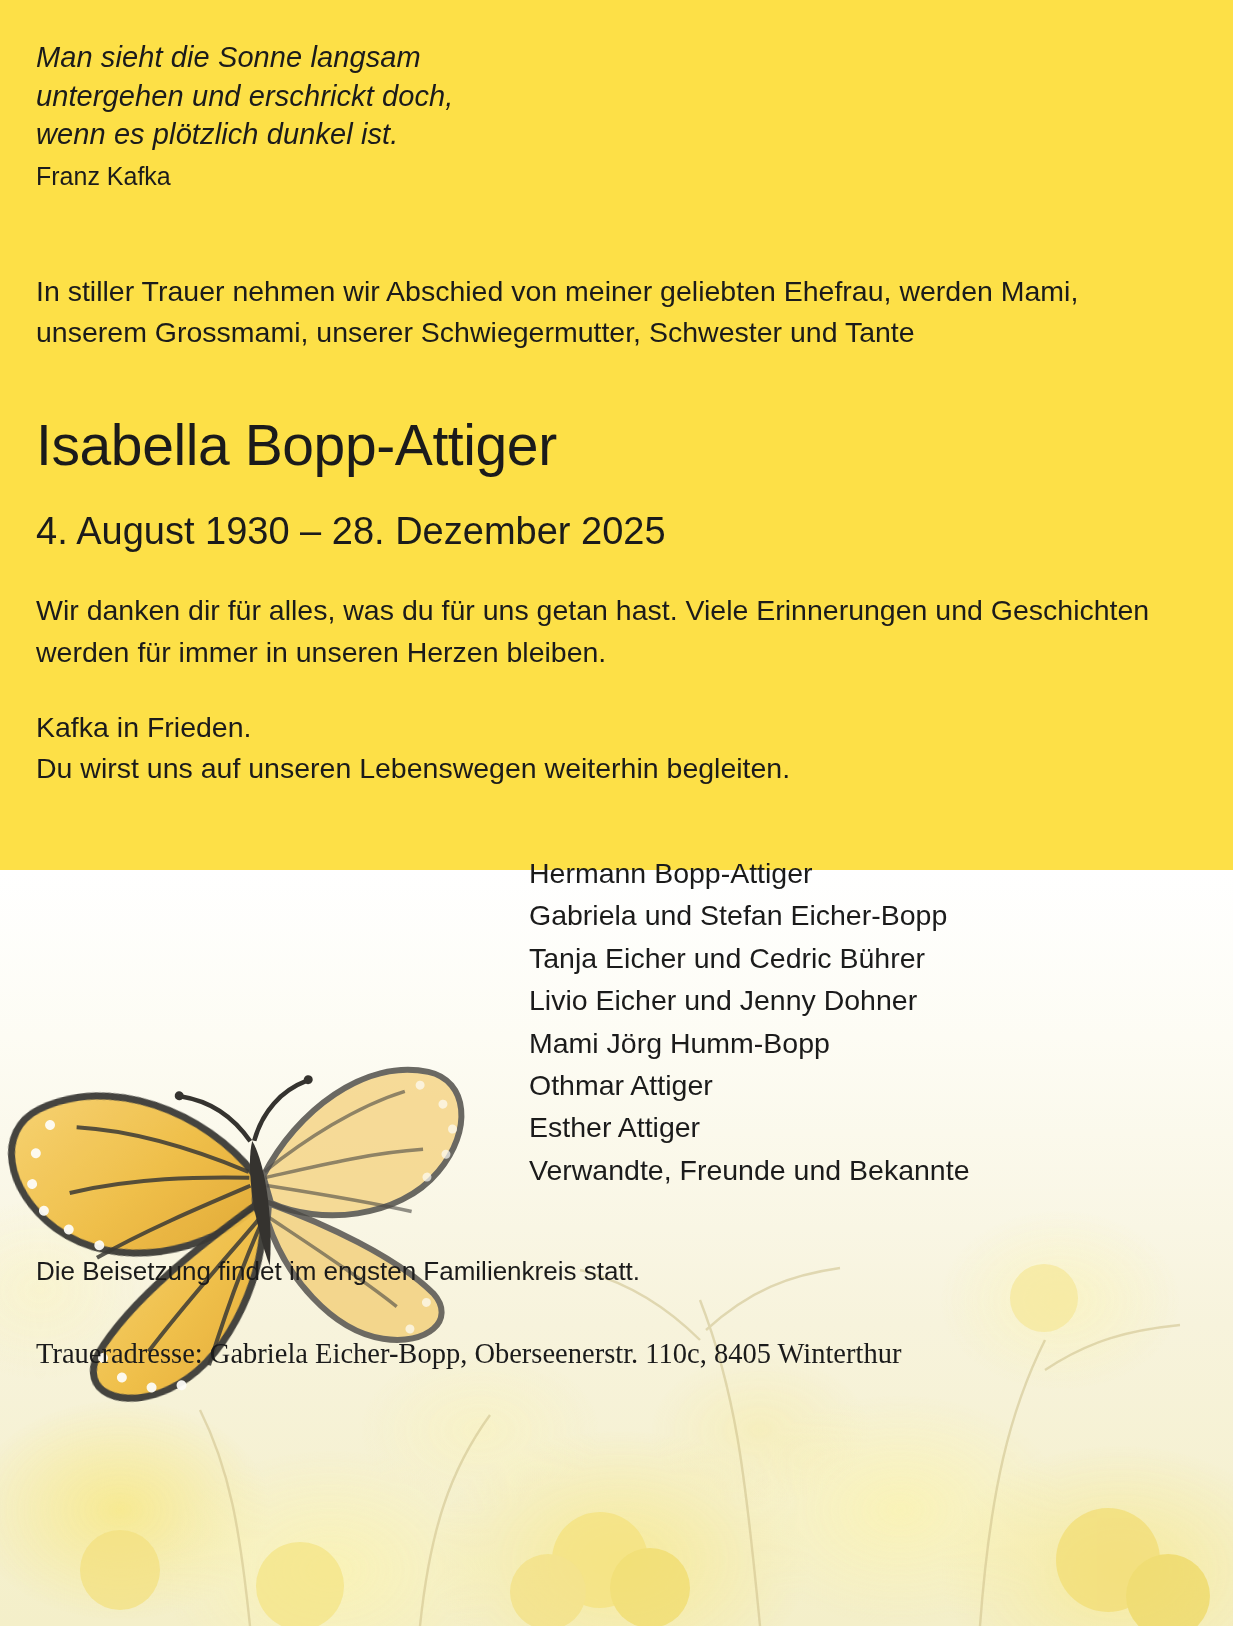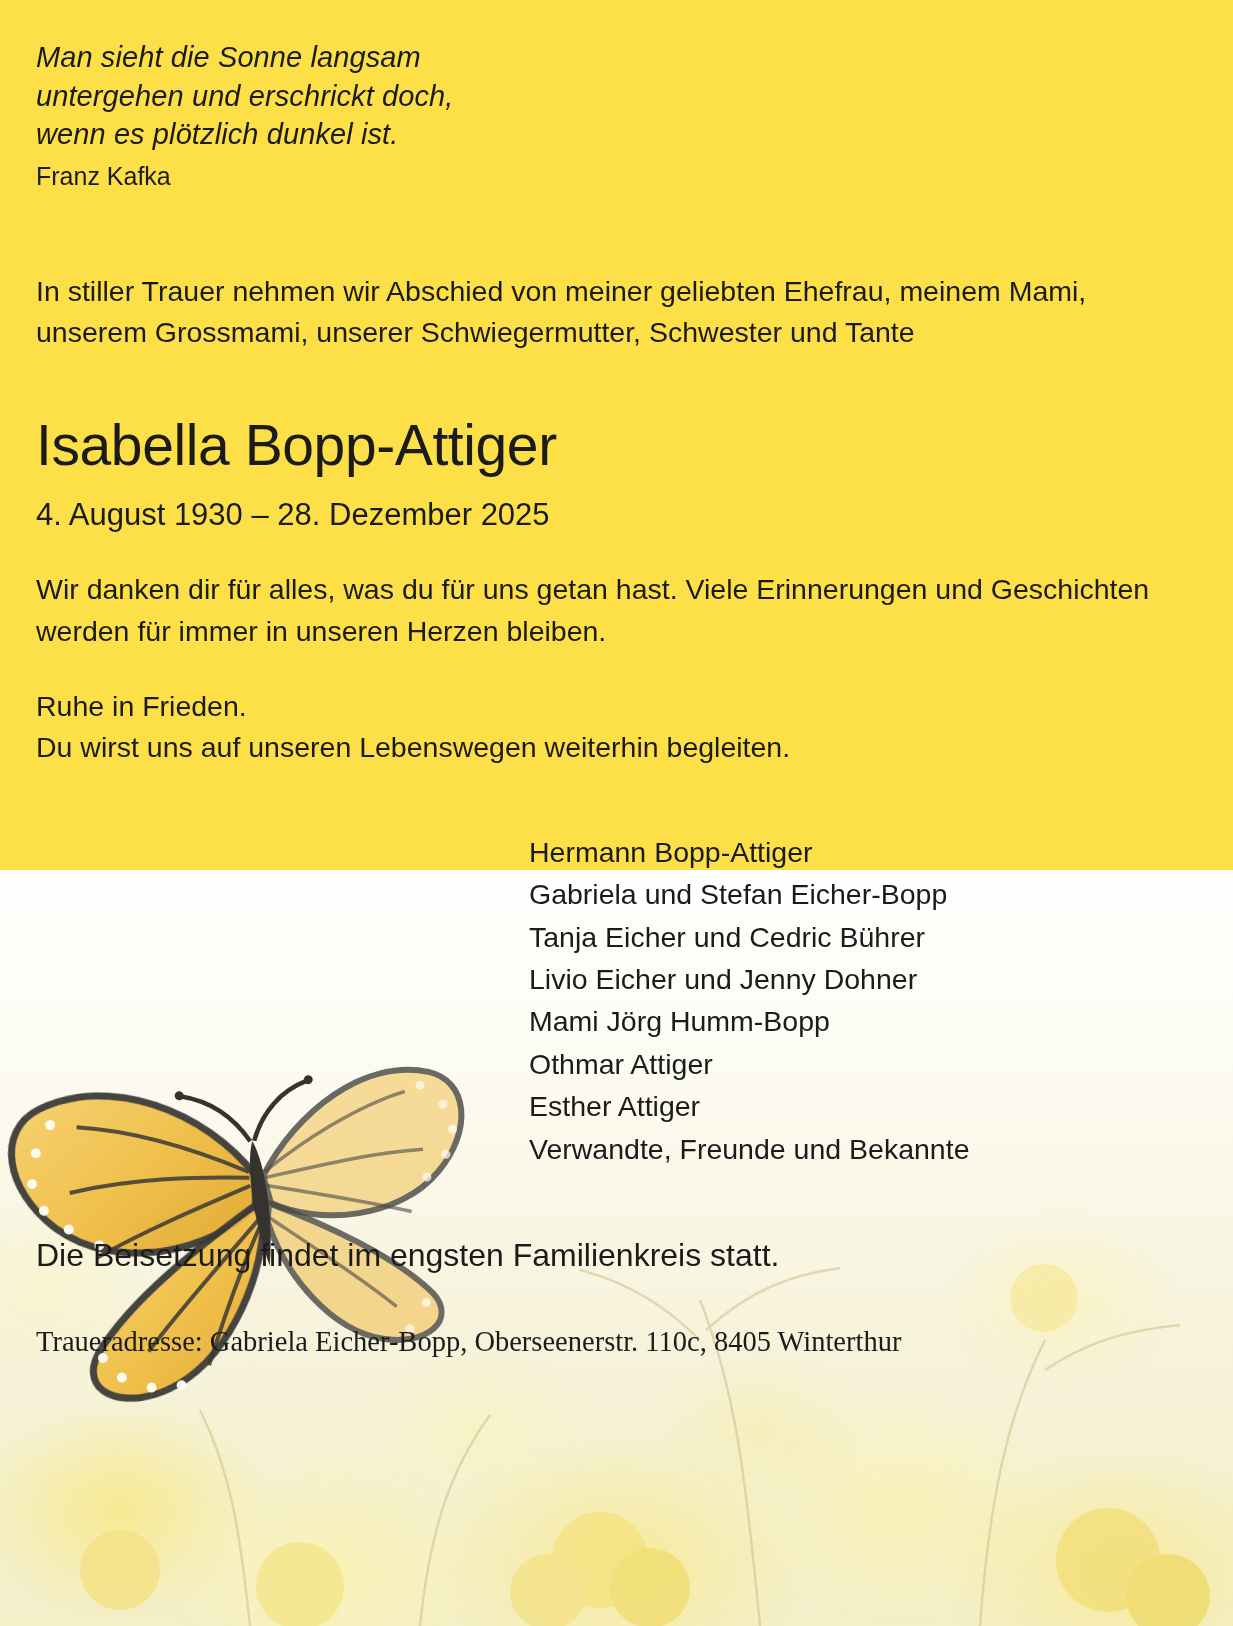--- a/index.html
+++ b/index.html
@@ -70,44 +70,44 @@
   }
 
   .deceased-name {
     font-size: 57px;
     line-height: 1.1;
     margin-top: 62px;
     letter-spacing: -0.4px;
   }
 
   .life-dates {
-    font-size: 31px;
+    font-size: 38px;
     line-height: 1.3;
-    margin-top: 18px;
+    margin-top: 30px;
   }
 
   .para {
     font-size: 28.5px;
     line-height: 1.45;
     margin-top: 40px;
     max-width: 1140px;
   }
   .para.tight { margin-top: 34px; }
   .para .ln { display: block; }
 
   .survivors {
     margin-top: 62px;
     padding-left: 493px;
     font-size: 28.5px;
     line-height: 1.49;
   }
   .survivor { display: block; }
 
   .closing {
-    font-size: 32px;
+    font-size: 26px;
     line-height: 1.45;
     margin-top: 62px;
   }
 
   .address {
     font-size: 28.5px;
     line-height: 1.45;
     margin-top: 42px;
     font-family: Liberation Serif, serif;
   }
@@ -238,29 +238,29 @@
 
   <div class="content">
 
     <div class="quote">
       <span class="quote-line">Man sieht die Sonne langsam</span>
       <span class="quote-line">untergehen und erschrickt doch,</span>
       <span class="quote-line">wenn es plötzlich dunkel ist.</span>
     </div>
     <div class="quote-author">Franz Kafka</div>
 
-    <div class="intro">In stiller Trauer nehmen wir Abschied von meiner geliebten Ehefrau, meinem Mami, unserem Grossmami, unserer Schwiegermutter, Schwester und Tante</div>
+    <div class="intro">In stiller Trauer nehmen wir Abschied von meiner geliebten Ehefrau, werden Mami, unserem Grossmami, unserer Schwiegermutter, Schwester und Tante</div>
 
     <div class="deceased-name">Isabella Bopp-Attiger</div>
     <div class="life-dates">4. August 1930 – 28. Dezember 2025</div>
 
     <div class="para tight">Wir danken dir für alles, was du für uns getan hast. Viele Erinnerungen und Geschichten werden für immer in unseren Herzen bleiben.</div>
 
     <div class="para tight">
-      <span class="ln">Ruhe in Frieden.</span>
+      <span class="ln">Kafka in Frieden.</span>
       <span class="ln">Du wirst uns auf unseren Lebenswegen weiterhin begleiten.</span>
     </div>
 
     <div class="survivors">
       <span class="survivor">Hermann Bopp-Attiger</span>
       <span class="survivor">Gabriela und Stefan Eicher-Bopp</span>
       <span class="survivor">Tanja Eicher und Cedric Bührer</span>
       <span class="survivor">Livio Eicher und Jenny Dohner</span>
       <span class="survivor">Mami Jörg Humm-Bopp</span>
       <span class="survivor">Othmar Attiger</span>

